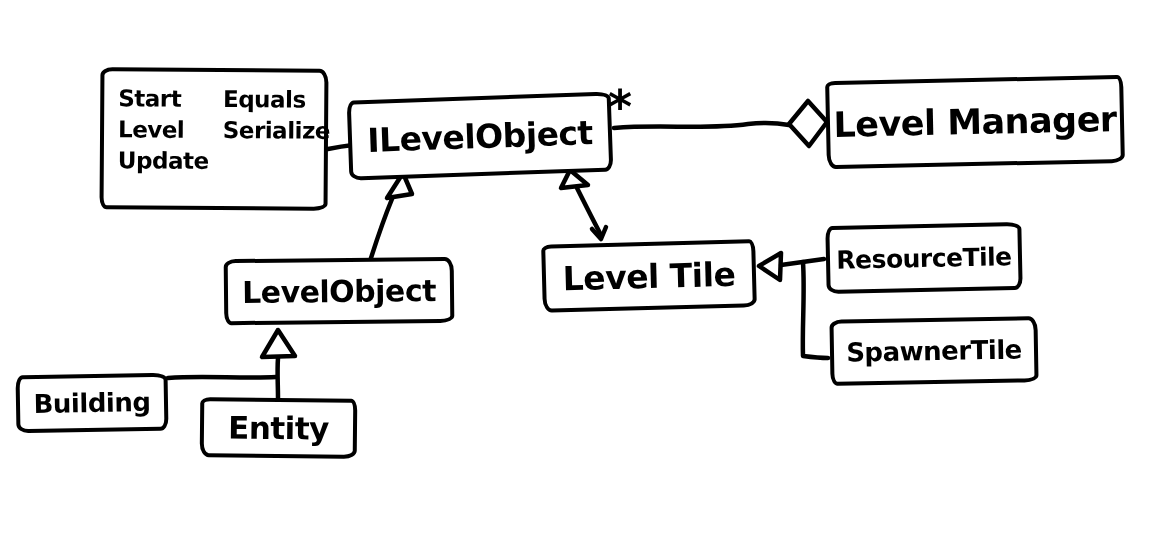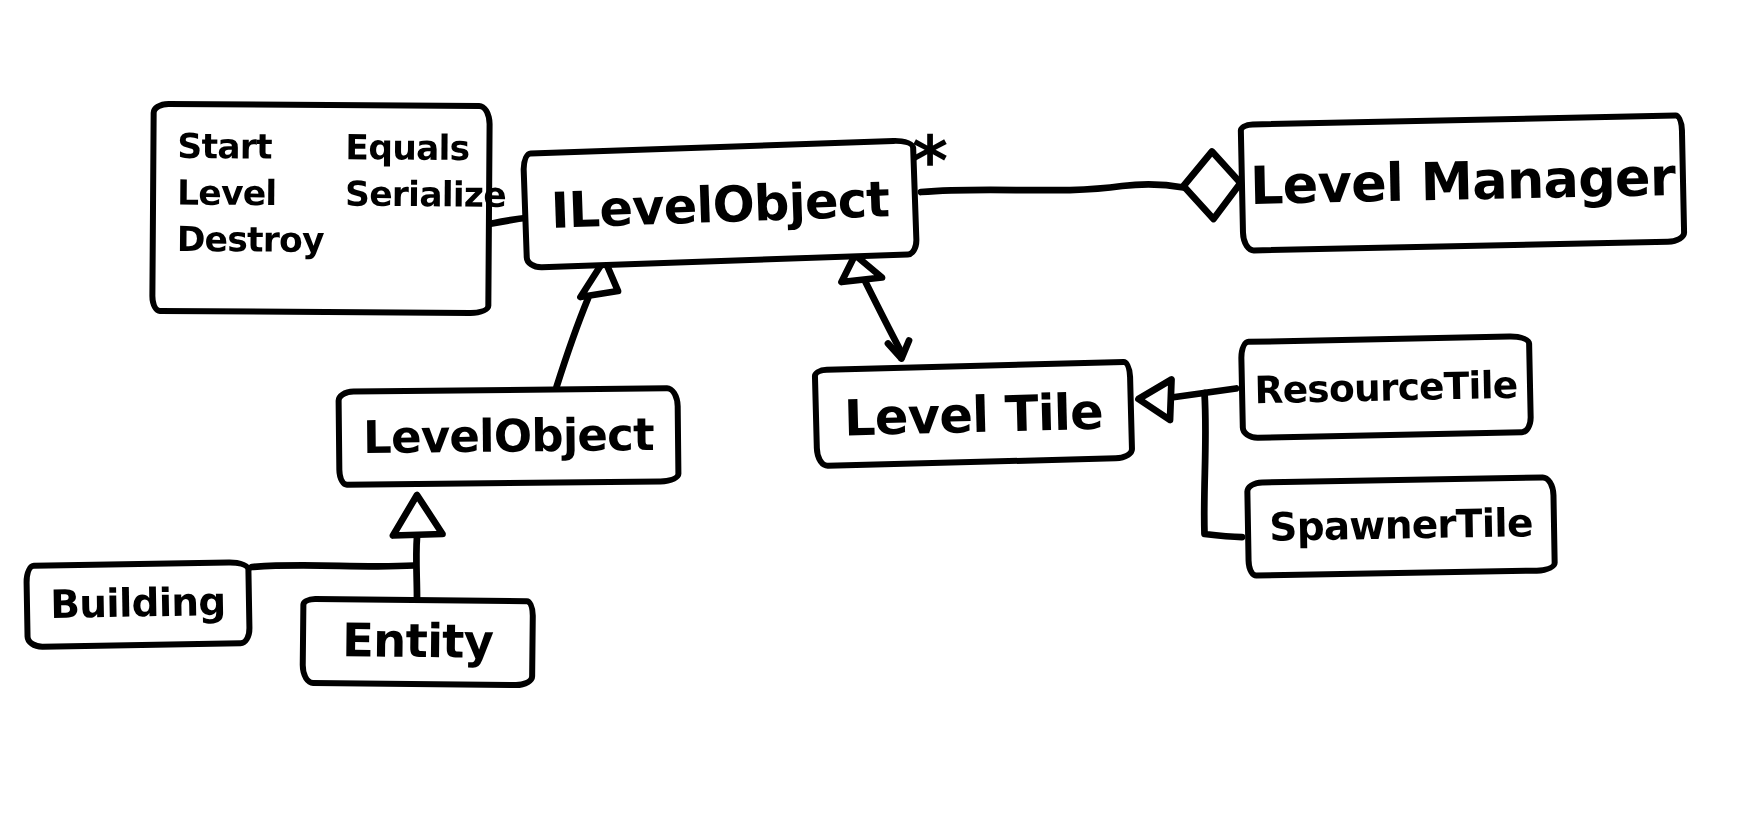--- a/index.html
+++ b/index.html
@@ -87,21 +87,21 @@
     <path fill="#fff" d="M278 330 L262 357 L295 356 Z"></path>
     <path d="M278 358 C277 371 278 385 278 398"></path>
     <path d="M168 378 C204 375 240 379 276 377"></path>
   </svg>
 
   <div class="cbox r1 box-note">
     <div class="note-cols">
       <div class="note-col">
         <span>Start</span>
         <span>Level</span>
-        <span>Destroy</span>
+        <span>Update</span>
       </div>
       <div class="note-col">
         <span>Equals</span>
         <span>Serialize</span>
       </div>
     </div>
   </div>
 
   <div class="cbox r2 box-ilevelobject">
     <span>ILevelObject</span>

